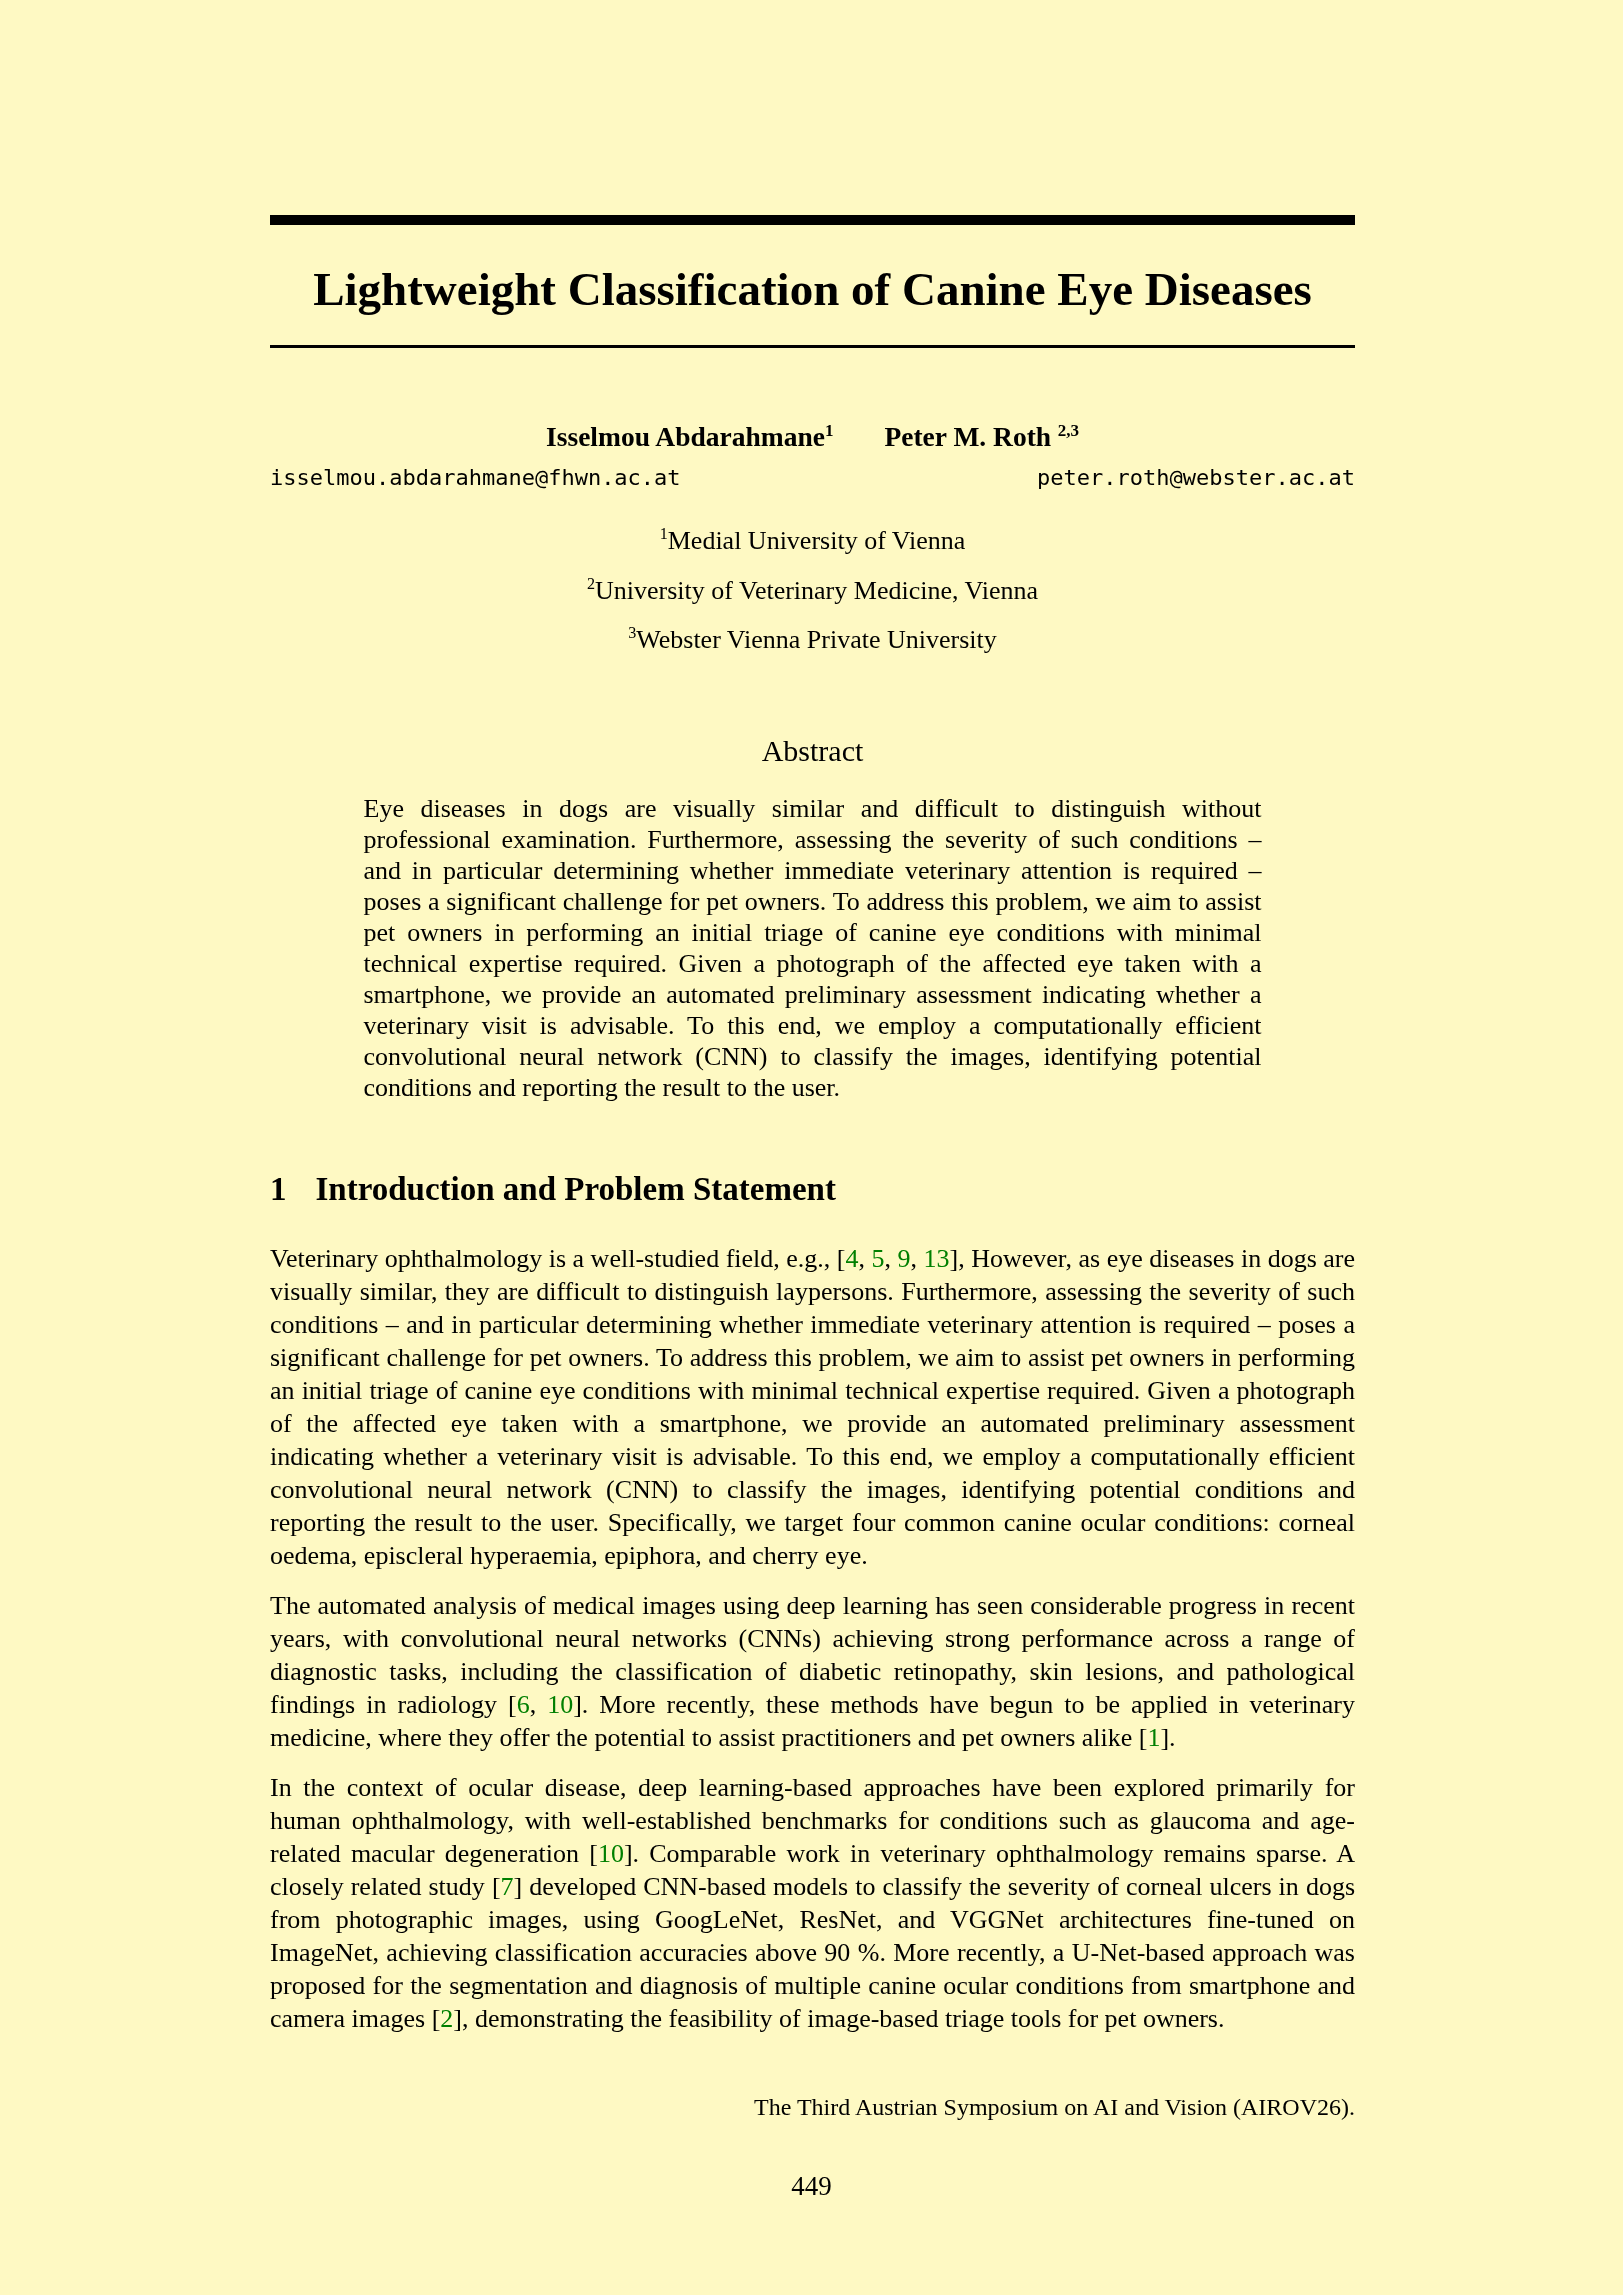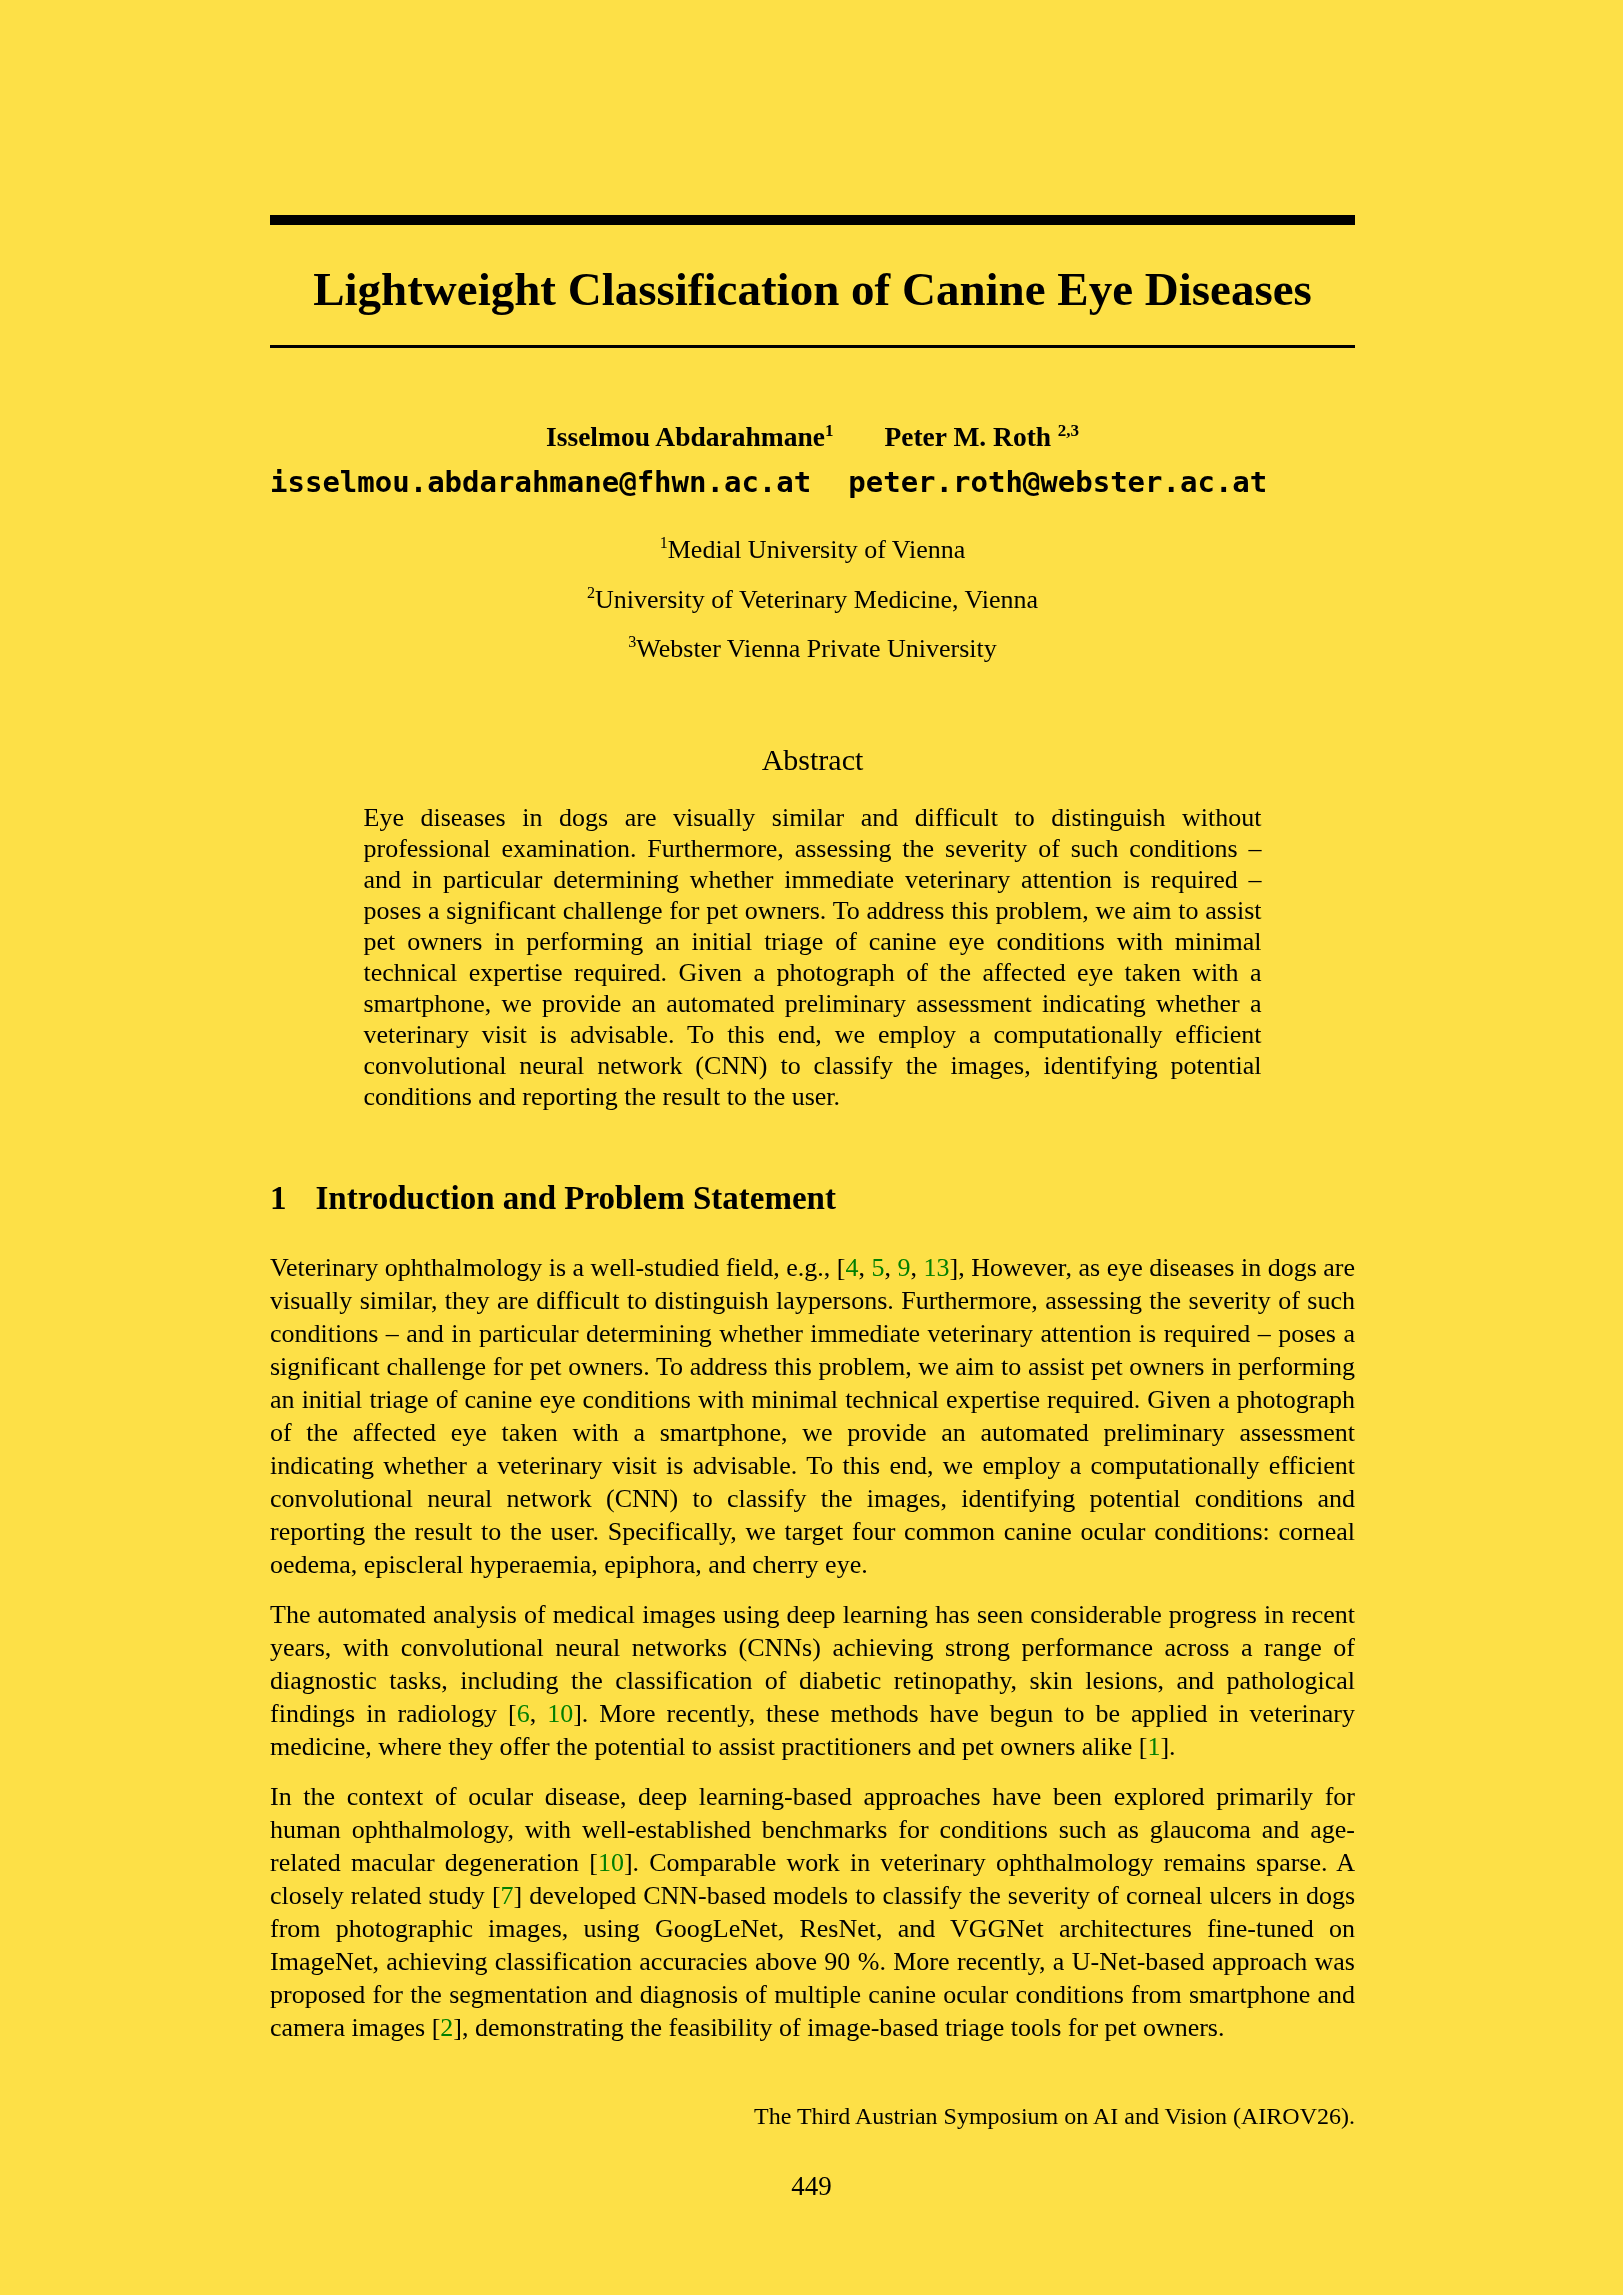--- a/index.html
+++ b/index.html
@@ -1,21 +1,21 @@
 <!DOCTYPE html>
 <html style="--cite-color: #007F00;font-size:10.5px"><head>
 <meta charset="utf-8">
 <style>
   * { box-sizing: border-box; }
   html, body { margin: 0; padding: 0; background: #ffffff; }
   .page {
     position: relative;
     width: 1623px;
     height: 2295px;
-    background: #fde047;
+    background: #fef9c3;
     color: #000000;
     font-family: "Liberation Serif", "DejaVu Serif", serif;
     overflow: hidden;
   }
   .content {
     position: absolute;
     left: 270px;
     top: 0;
     width: 1085px;
   }
@@ -42,25 +42,24 @@
     justify-content: center;
     gap: 51px;
     font-size: 27.5px;
     font-weight: bold;
   }
   .authors-row sup { font-size: 62%; }
   .author-sup-spaced { margin-left: 6.5px; }
   .emails-row {
     margin-top: 11.8px;
     display: flex;
-    justify-content: flex-start;
+    justify-content: space-between;
     gap: 37px;
     font-family: "DejaVu Sans Mono", "Liberation Mono", monospace;
-    font-size: 29px;
-    font-weight: bold;
+    font-size: 22px;
   }
   .affiliations {
     margin-top: 22px;
     text-align: center;
     font-size: 26px;
     line-height: 43px;
   }
   .affiliations sup { font-size: 62%; }
   .abstract-heading {
     margin: 73px 0 0 0;

